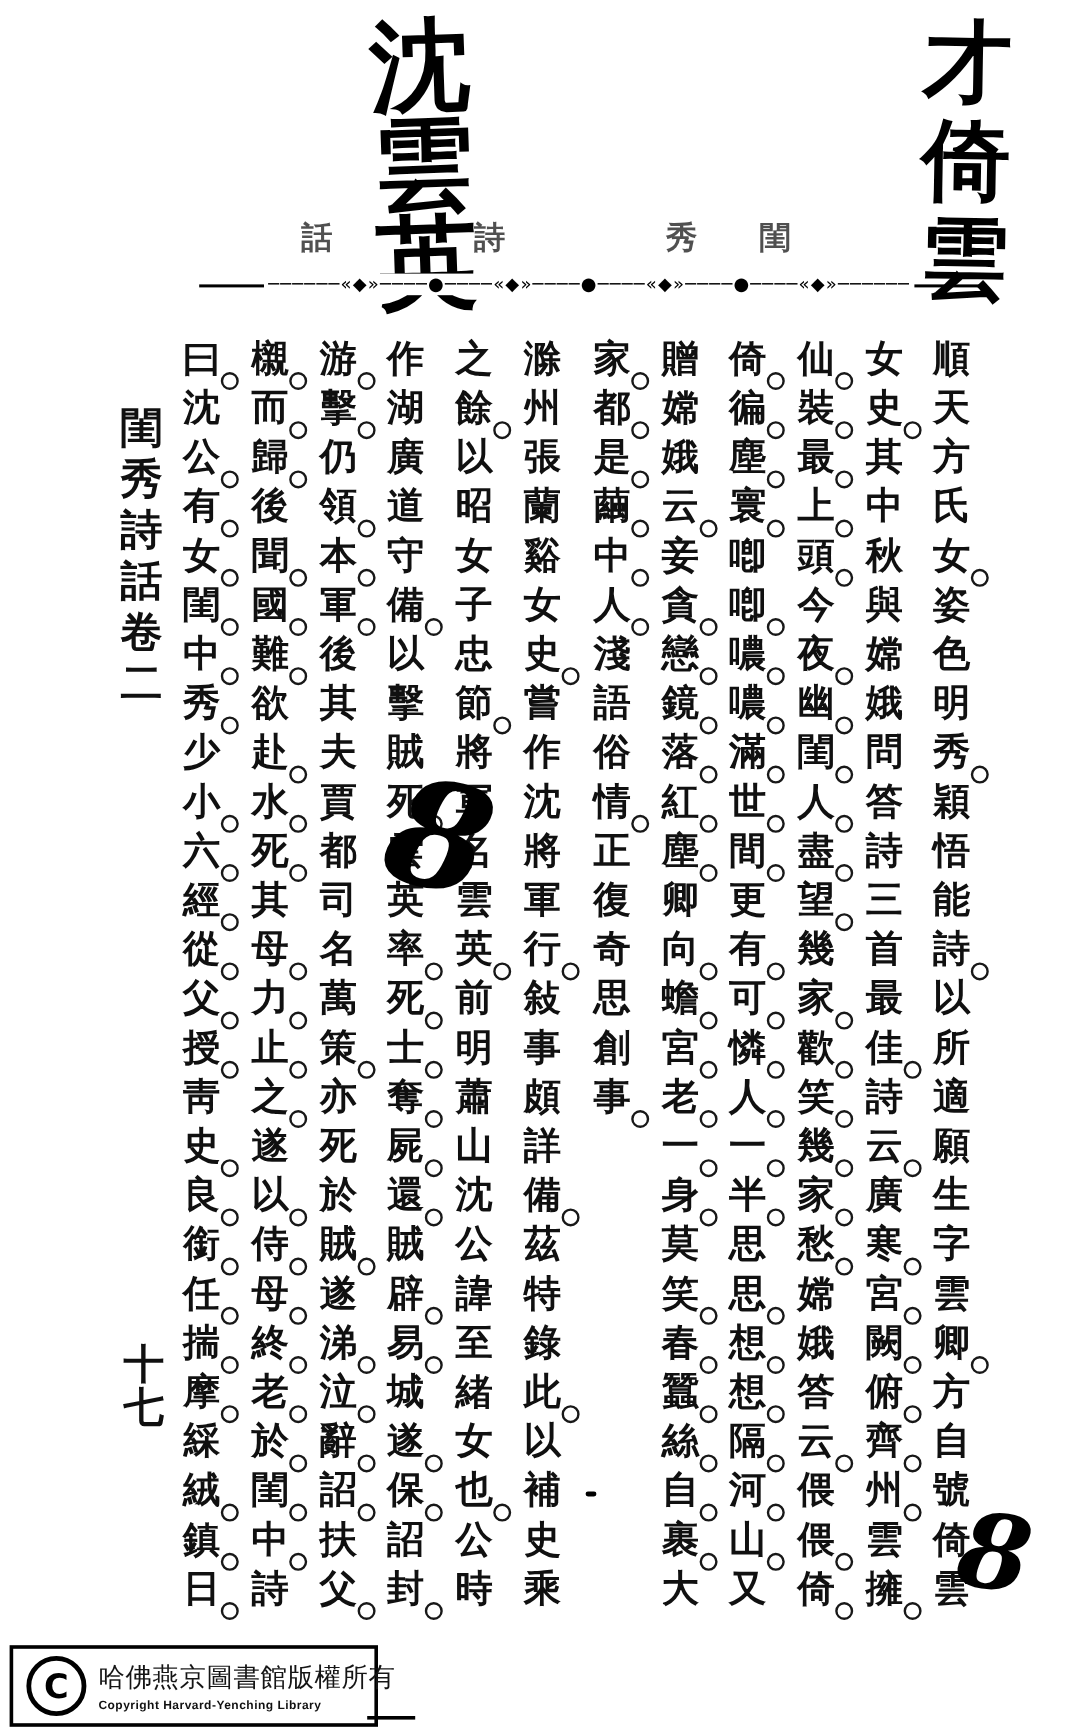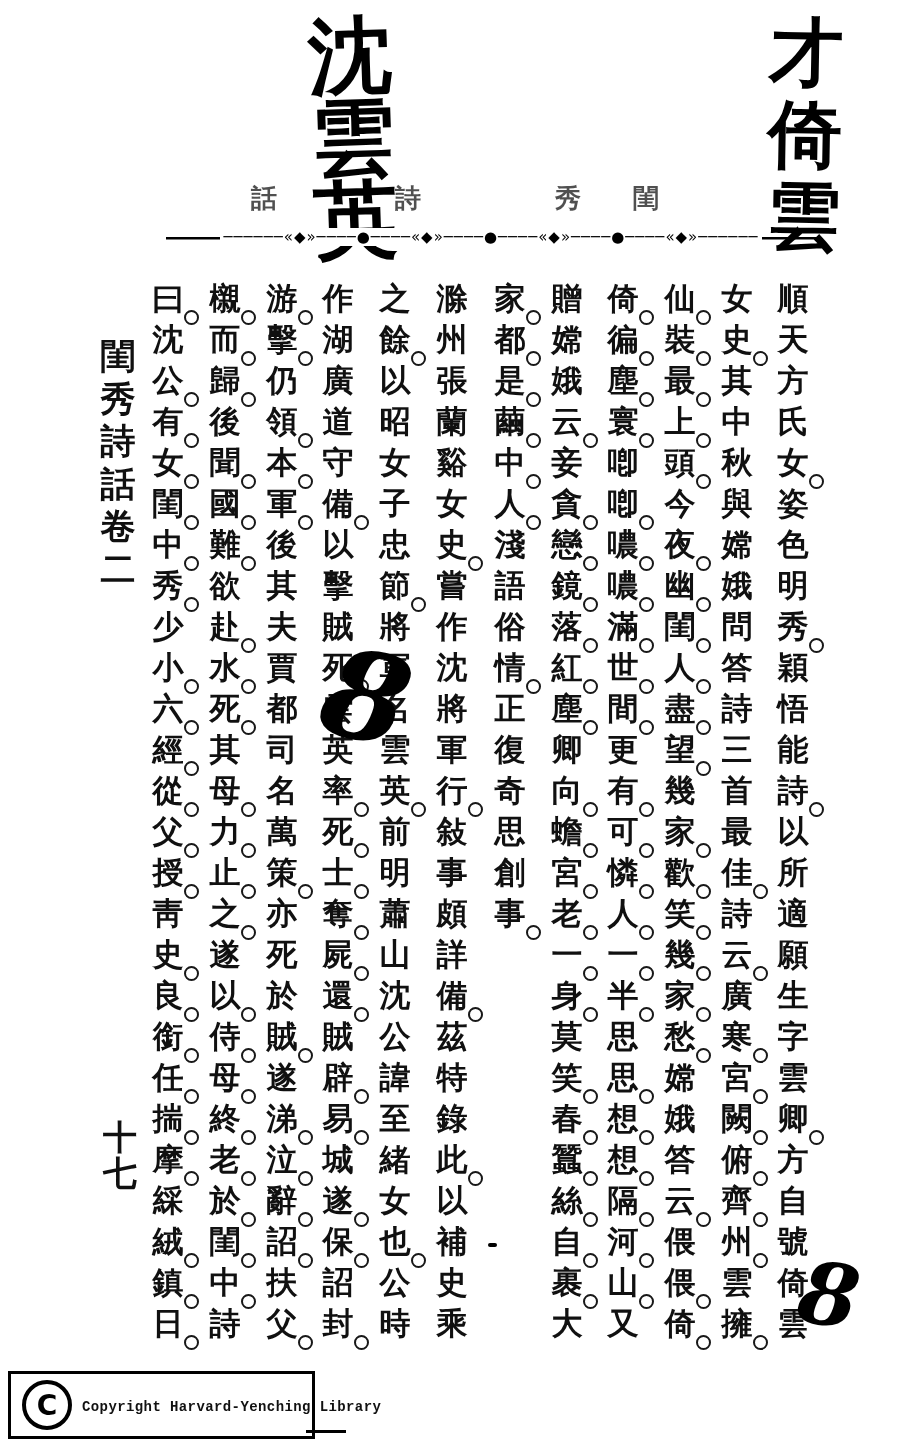--- a/index.html
+++ b/index.html
@@ -32,22 +32,22 @@
         color:#000;line-height:1;}
   
   .stampbox{position:absolute;left:8px;top:1371px;width:301px;height:62px;
             border:3px solid #000;background:#fff;display:flex;align-items:center;}
   .copycircle{width:42px;height:42px;border:4px solid #000;border-radius:50%;margin-left:11px;
               flex:0 0 auto;display:flex;align-items:center;justify-content:center;
               font-size:28px;font-weight:700;font-family:"DejaVu Sans",sans-serif;color:#000;}
   .stamptext{margin-left:10px;}
   .stamp-cn{font-size:22px;letter-spacing:.5px;font-weight:400;color:#151515;
             font-family:"Liberation Serif",serif;white-space:nowrap;}
-  .stamp-en{font-size:14px;font-weight:700;letter-spacing:.4px;margin-top:3px;
-            font-family:Liberation Mono, monospace;color:#111;white-space:nowrap;}
+  .stamp-en{font-size:10px;font-weight:700;letter-spacing:.4px;margin-top:3px;
+            font-family:Liberation Sans, sans-serif;color:#111;white-space:nowrap;}
   .baseline-ext{position:absolute;left:306px;top:1430px;width:40px;height:3px;background:#000;}
   .speck{position:absolute;background:#000;border-radius:2px;}
 </style>
 </head>
 <body>
 
 <div id="page">
 
   <div class="callig" id="callig-left" style="left:303px;top:16px;width:100px;font-size:84px;line-height:82px;transform:rotate(-2deg);">
       <span class="cchar">沈</span>
@@ -414,18 +414,19 @@
     </div>
 
   <div class="hand" id="hand1" style="left:324px;top:636px;font-size:122px;transform:rotate(14deg);">8</div>
   <div class="hand" id="hand2" style="left:799px;top:1252px;font-size:86px;transform:rotate(9deg);">8</div>
 
   <div class="speck" style="left:488px;top:1243px;width:9px;height:4px;"></div>
 
   <div class="stampbox">
     <div class="copycircle">C</div>
     <div class="stamptext">
+      <div class="stamp-cn">哈佛燕京圖書館版權所有</div>
       <div class="stamp-en">Copyright Harvard-Yenching Library</div>
     </div>
   </div>
   <div class="baseline-ext"></div>
 
 </div>
 
 </body></html>

